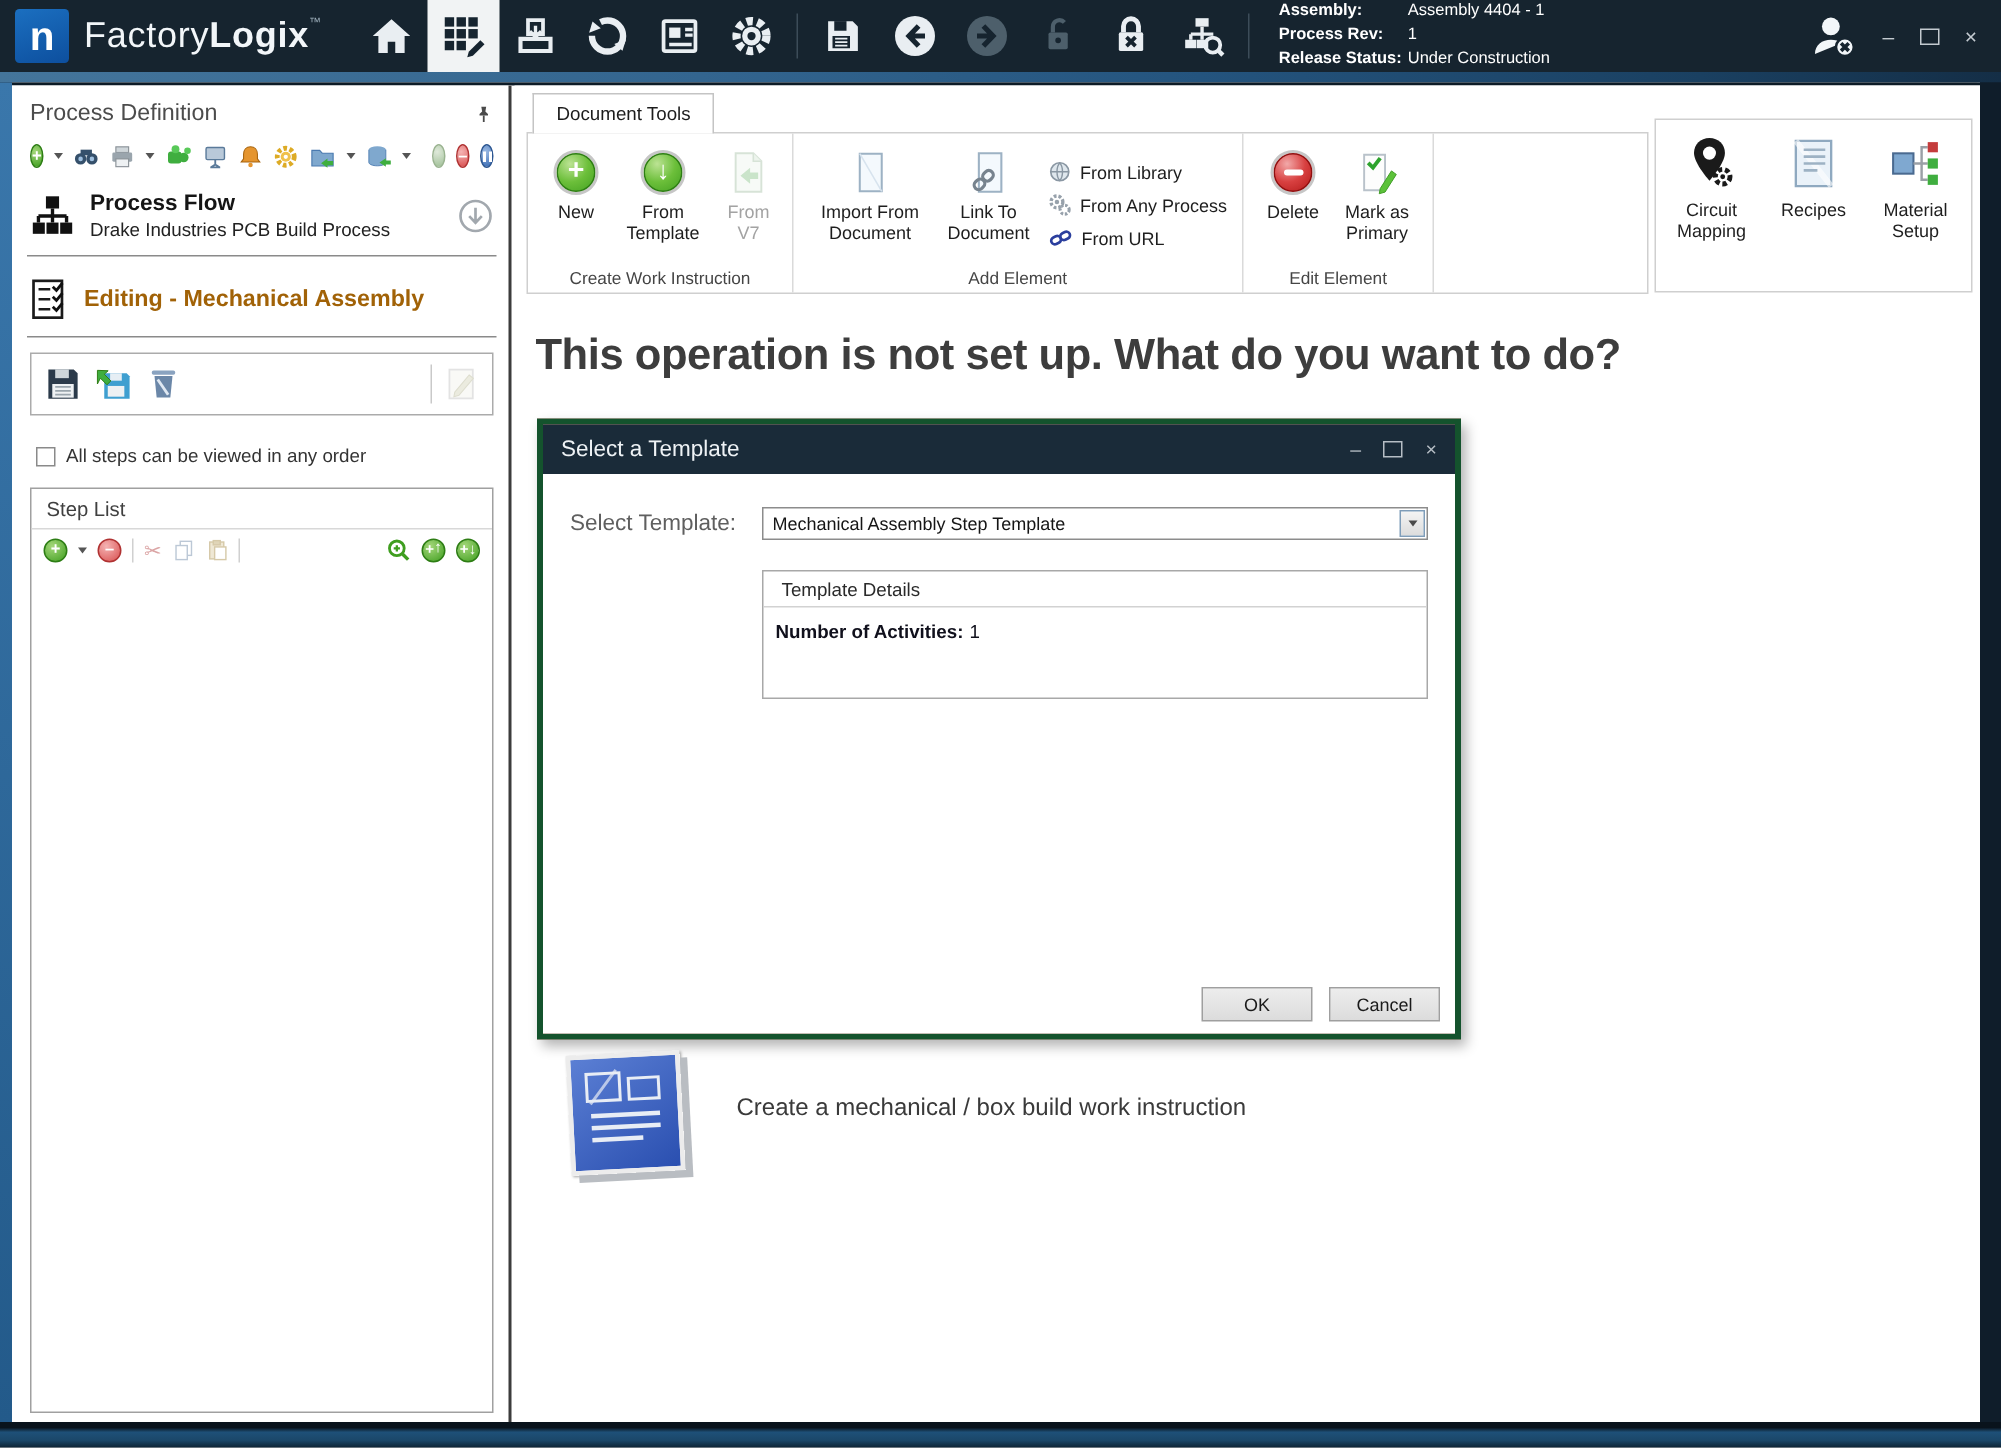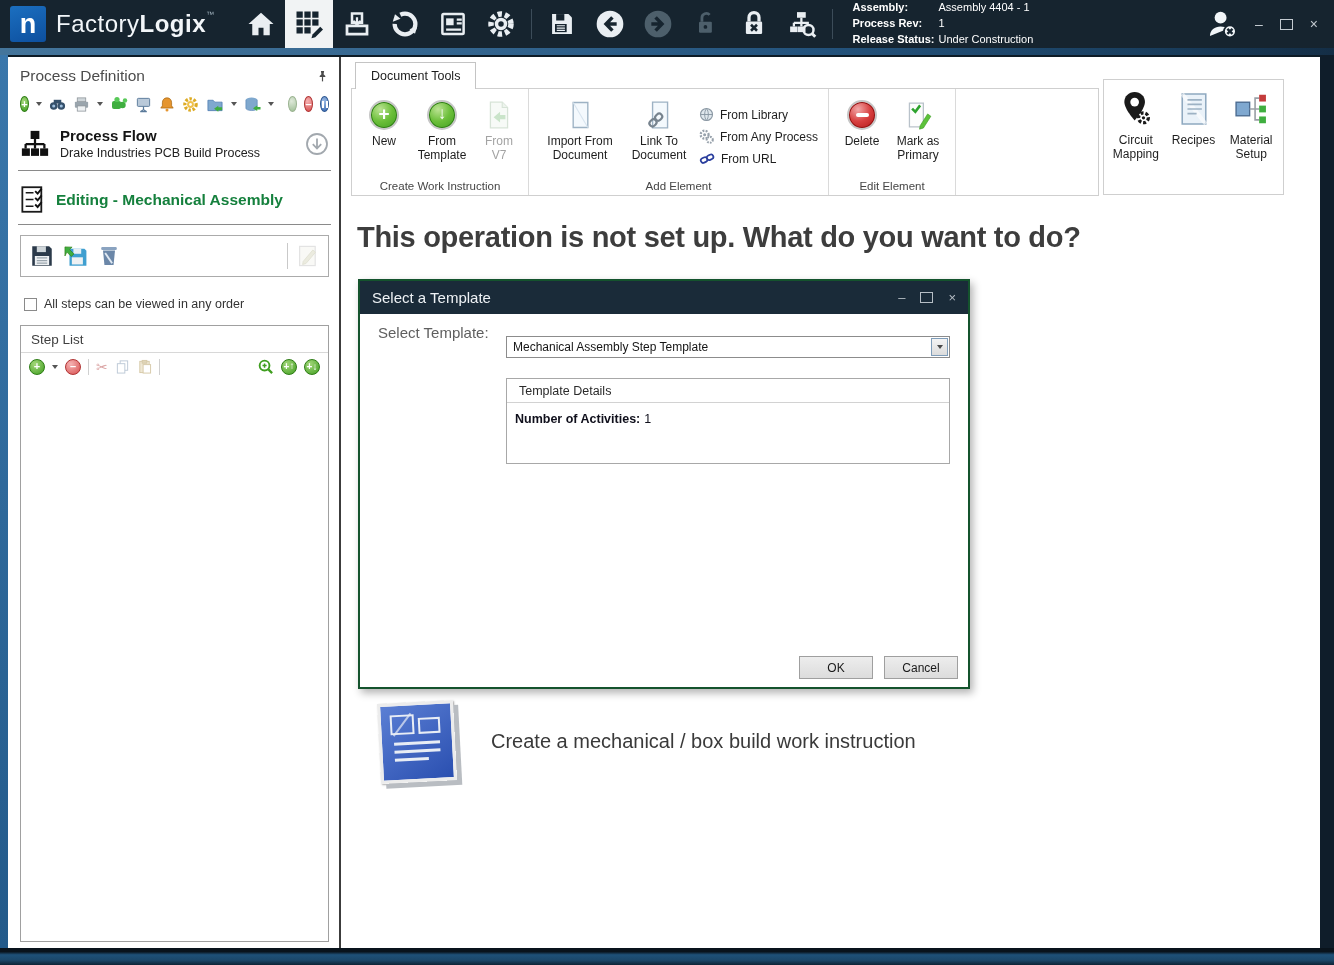--- a/index.html
+++ b/index.html
@@ -47,21 +47,21 @@
   .cir.redm{background:radial-gradient(circle at 35% 30%,#f5b3b3,#d84f4f);border:1px solid #b03232;}
   .cir.redm::before{content:"–";}
   .cir.pause{background:radial-gradient(circle at 35% 30%,#9dbbe4,#3a6cb4);border:1px solid #2c5691;}
   .cir.pause::before{content:"";width:2px;height:7px;background:#fff;box-shadow:4px 0 0 #fff;margin-left:-4px;}
   .pf-row{display:flex;align-items:center;gap:10px;padding:4px 2px 10px 2px;}
   .pf-text{flex:1;}
   .pf-title{font-weight:bold;font-size:15px;color:#151515;}
   .pf-sub{font-size:12.5px;color:#222;margin-top:2px;}
   .sb-div{height:1px;background:#8a8a8a;margin:0 0 8px 0;}
   .ed-row{display:flex;align-items:center;gap:9px;padding:6px 2px 10px 2px;}
-  .ed-title{font-weight:bold;font-size:15.5px;color:#15803d;}
+  .ed-title{font-weight:bold;font-size:15.5px;color:#a16207;}
   .sb-toolbox{border:1px solid #ababab;height:40px;display:flex;align-items:center;gap:8px;padding:0 8px;margin:2px 2px 14px 2px;}
   .sb-toolbox .grow{flex:1;}
   .sb-toolbox .vsep{width:1px;height:26px;background:#c9c9c9;}
   .cb-row{display:flex;align-items:center;gap:7px;padding:6px 2px 14px 6px;font-size:12.5px;color:#333;}
   .cb{width:13px;height:13px;border:1px solid #8a8a8a;background:#fff;box-sizing:border-box;}
   .steplist{border:1px solid #a0a0a0;flex:1;display:flex;flex-direction:column;margin:0 2px 0 2px;}
   .sl-header{font-size:13.5px;color:#404040;padding:6px 10px 5px;border-bottom:1px solid #d8d8d8;}
   .sl-toolbar{display:flex;align-items:center;gap:7px;padding:5px 8px 6px;}
   .sl-toolbar .vsep{width:1px;height:16px;background:#d0d0d0;}
   .sl-toolbar .spacer{flex:1;}
@@ -78,45 +78,45 @@
   .bigbtn.dim{color:#a3a3a3;}
   .bigbtn.dim .ic{opacity:.45;}
   .glossy{width:30px;height:30px;border-radius:50%;display:flex;align-items:center;justify-content:center;color:#fff;
       background:radial-gradient(circle at 35% 28%,#bce394 0%,#6cbf3a 48%,#3f9e1f 100%);
       border:2px solid #c6c6c6;box-shadow:inset 0 0 0 1px #2d7d14;box-sizing:border-box;font-size:19px;font-weight:bold;}
   .glossy.red{background:radial-gradient(circle at 35% 28%,#f2a9a9 0%,#d84040 48%,#b01616 100%);box-shadow:inset 0 0 0 1px #8f1010;}
   .glossy .bar{width:13px;height:4px;background:#fff;border-radius:2px;}
   .glossy .plus{margin-top:-2px;}
   .smallcol{display:flex;flex-direction:column;gap:5px;padding:9px 4px 0 4px;}
   .smallbtn{display:flex;align-items:center;gap:6px;font-size:12px;color:#1e1e1e;height:17px;white-space:nowrap;}
-  .apps-panel{position:absolute;left:760px;top:22px;width:181px;height:116px;border:1px solid #cfcfcf;display:flex;gap:10px;padding:10px 8px;box-sizing:border-box;background:#fff;}
+  .apps-panel{position:absolute;left:760px;top:22px;width:212px;height:116px;border:1px solid #cfcfcf;display:flex;gap:10px;padding:10px 8px;box-sizing:border-box;background:#fff;}
   .appbtn{width:62px;display:flex;flex-direction:column;align-items:center;gap:5px;font-size:12px;color:#1e1e1e;text-align:center;line-height:1.2;}
   .heading{position:absolute;left:14px;top:164px;font-size:29px;font-weight:bold;color:#3d3d3d;letter-spacing:-.3px;white-space:nowrap;text-align:center;}
   
-  .dialog{position:absolute;left:15px;top:222px;width:608px;height:406px;border:2px solid #14532d;background:#fca5a5;box-shadow:3px 4px 8px rgba(0,0,0,.3);box-sizing:content-box;}
+  .dialog{position:absolute;left:15px;top:222px;width:608px;height:406px;border:4px solid #14532d;background:#fca5a5;box-shadow:3px 4px 8px rgba(0,0,0,.3);box-sizing:content-box;}
   .dlg-title{height:33px;background:#1a2b39;display:flex;align-items:center;padding:0 12px;color:#eef2f5;font-size:15px;}
   .dlg-ctl{margin-left:auto;display:flex;align-items:center;gap:15px;color:#b6bec5;font-size:13px;}
   .dlg-ctl .maxbox{border-color:#b6bec5;}
   .dlg-body{position:relative;height:373px;background:#fff;}
-  .sel-label{position:absolute;left:18px;top:10px;font-size:15px;color:#5f5f5f;}
+  .sel-label{position:absolute;left:18px;top:24px;font-size:15px;color:#5f5f5f;}
   .combo{position:absolute;left:146px;top:22px;right:18px;height:22px;border:1px solid #8c8c8c;display:flex;align-items:center;box-sizing:border-box;background:#fff;}
   .combo .val{flex:1;font-size:12px;color:#151515;padding:0 6px;white-space:nowrap;overflow:hidden;}
   .combo .btn{width:17px;align-self:stretch;margin:1px;background:linear-gradient(180deg,#f4f4f4,#dcdcdc);border:1px solid #7f9db9;display:flex;align-items:center;justify-content:center;box-sizing:border-box;}
   .combo .chev{width:0;height:0;border-left:3.5px solid transparent;border-right:3.5px solid transparent;border-top:4.5px solid #4a4a4a;}
   .details{position:absolute;left:146px;top:64px;right:18px;height:86px;border:1px solid #a8a8a8;box-sizing:border-box;}
   .details .hd{font-size:12.5px;color:#2a2a2a;padding:5px 12px 4px;border-bottom:1px solid #d2d2d2;}
   .details .row{font-size:12.5px;color:#10101c;padding:9px 8px 0;}
   .details b{margin-right:4px;}
   .dlg-buttons{position:absolute;right:10px;bottom:8px;display:flex;gap:11px;}
   .btn-std{width:74px;height:23px;background:linear-gradient(180deg,#ededed,#dcdcdc);border:1px solid #9f9f9f;font-size:12px;color:#1a1a1a;display:flex;align-items:center;justify-content:center;font-family:inherit;}
   
   .create-row{position:absolute;left:36px;top:645px;display:flex;align-items:flex-start;}
   .bluedoc{width:70px;height:74px;background:linear-gradient(145deg,#5b7fd4,#2a4fb0);border:3px solid #ececec;
       box-shadow:5px 5px 0 #b9bdc2, 1px 1px 2px rgba(0,0,0,.35);transform:rotate(-3deg);position:relative;}
-  .create-lbl{font-size:20px;color:#3a3a3a;margin:28px 0 0 36px;white-space:nowrap;}
+  .create-lbl{font-size:16px;color:#3a3a3a;margin:28px 0 0 36px;white-space:nowrap;}
 </style>
 </head>
 <body>
 
 <div class="titlebar">
   <div class="logo-badge">n</div>
   <div class="brand"><span class="light">Factory</span><span class="bold">Logix</span><span class="tm">™</span></div>
 
   <div class="tb-icons">
     <div class="tb-btn">

